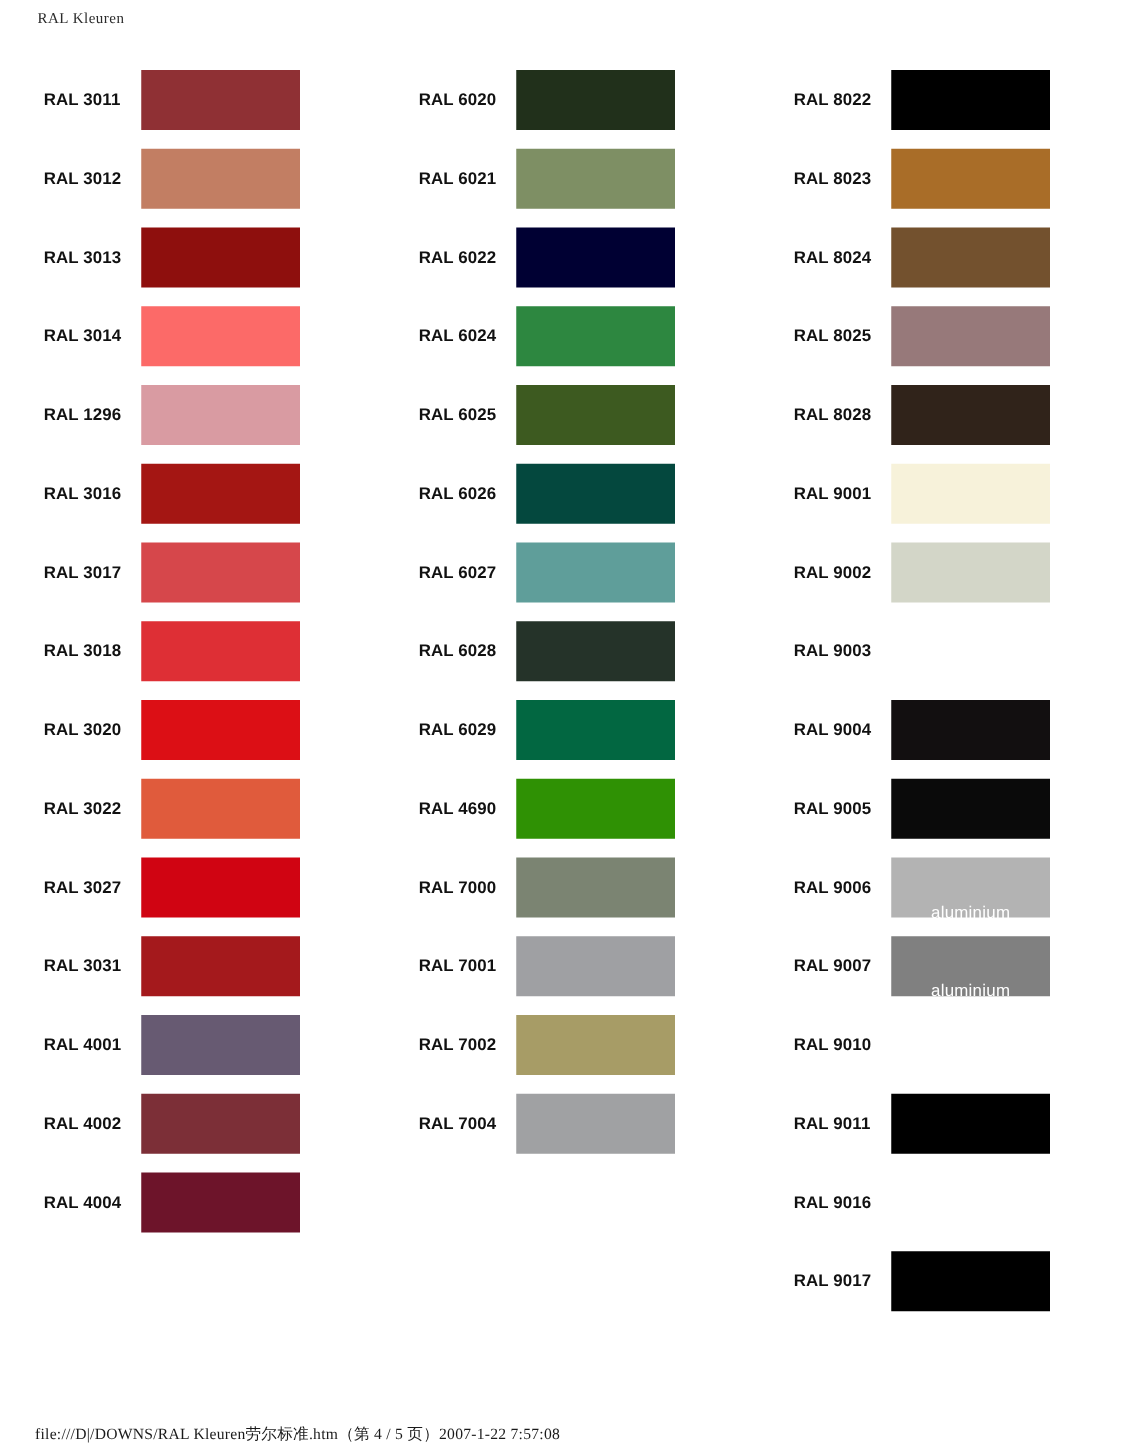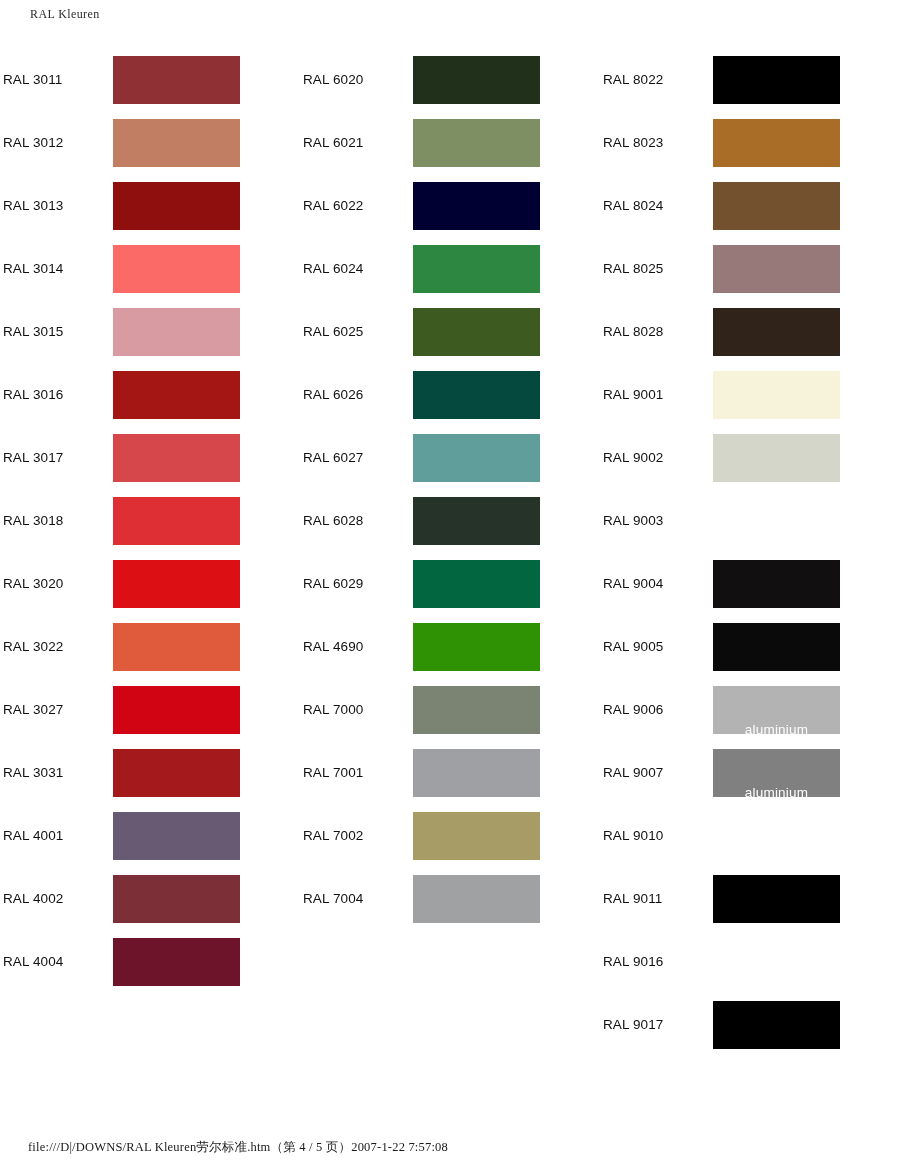--- a/index.html
+++ b/index.html
@@ -43,26 +43,27 @@
     flex-direction: column;
   }
   .ral-row {
     height: 63px;
     display: flex;
     flex-direction: row;
     align-items: center;
   }
   .ral-label {
     width: 113px;
-    padding-left: 3px;
+    padding-left: 35px;
     box-sizing: border-box;
     font-size: 13.5px;
     color: #111111;
     white-space: nowrap;
     letter-spacing: 0.1px;
+    font-weight: bold;
   }
   .ral-swatch {
     width: 127px;
     height: 48px;
     box-sizing: border-box;
     display: flex;
     align-items: center;
     justify-content: center;
   }
   .swatch-text {
@@ -101,21 +102,21 @@
       </div>
       <div class="ral-row">
         <div class="ral-label">RAL 3013</div>
         <div class="ral-swatch" style="background-color: rgb(142, 15, 13);"></div>
       </div>
       <div class="ral-row">
         <div class="ral-label">RAL 3014</div>
         <div class="ral-swatch" style="background-color: rgb(252, 106, 104);"></div>
       </div>
       <div class="ral-row">
-        <div class="ral-label">RAL 3015</div>
+        <div class="ral-label">RAL 1296</div>
         <div class="ral-swatch" style="background-color: rgb(217, 155, 162);"></div>
       </div>
       <div class="ral-row">
         <div class="ral-label">RAL 3016</div>
         <div class="ral-swatch" style="background-color: rgb(164, 22, 19);"></div>
       </div>
       <div class="ral-row">
         <div class="ral-label">RAL 3017</div>
         <div class="ral-swatch" style="background-color: rgb(214, 71, 75);"></div>
       </div>

